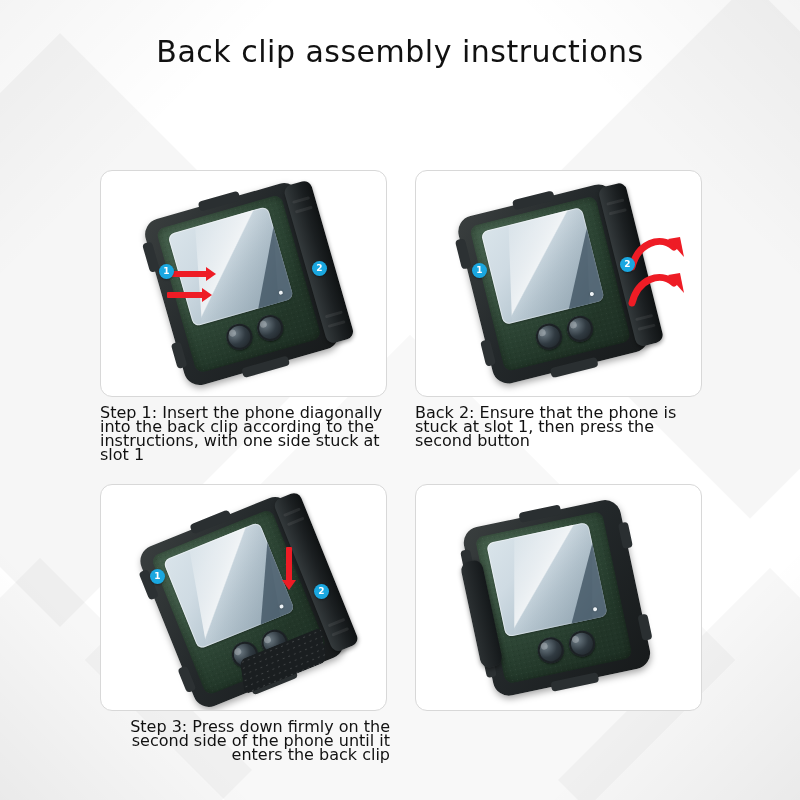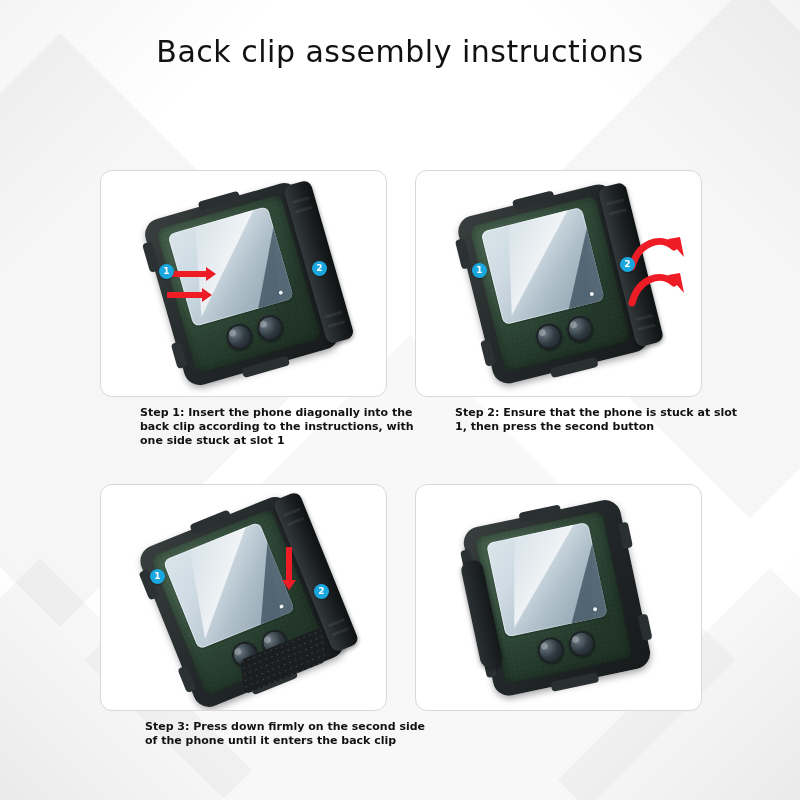--- a/index.html
+++ b/index.html
@@ -80,29 +80,28 @@
     position: relative;
     width: 285px;
     height: 225px;
     border: 1px solid #d8d8d8;
     border-radius: 12px;
     background: #ffffff;
     overflow: hidden;
   }
   .caption {
     margin-top: 9px;
-    font-size: 11px;
+    font-size: 16px;
     line-height: 14px;
     color: #111111;
     font-family: "DejaVu Sans", sans-serif;
-    font-weight: bold;
+    font-weight: normal;
     width: 285px;
-    margin-left: 40px;
-  }
-  .caption.indent { padding-left: 5px; }
+  }
+  .caption.indent { padding-left: 5px; text-align: right; }
 
   
   .device {
     position: absolute;
     left: 50%;
     top: 50%;
   }
   .dev-wrap {
     position: relative;
     width: 180px;
@@ -449,21 +448,21 @@
             <svg class="curve-arrow" style="left:212px; top:60px;" width="60" height="44" viewBox="0 0 60 44">
               <path d="M4 36 C 10 12, 32 4, 46 16" stroke="#ee1c25" stroke-width="7" fill="none" stroke-linecap="round"></path>
               <path d="M56 26 L 40 8 L 52 6 Z" fill="#ee1c25"></path>
             </svg>
             <svg class="curve-arrow" style="left:212px; top:96px;" width="60" height="44" viewBox="0 0 60 44">
               <path d="M4 36 C 10 12, 32 4, 46 16" stroke="#ee1c25" stroke-width="7" fill="none" stroke-linecap="round"></path>
               <path d="M56 26 L 40 8 L 52 6 Z" fill="#ee1c25"></path>
             </svg>
           </div>
         </div>
-        <div class="caption">Step 2: Ensure that the phone is stuck at slot 1, then press the second button</div>
+        <div class="caption">Back 2: Ensure that the phone is stuck at slot 1, then press the second button</div>
       </div>
 
       <div class="cell">
         <div class="panel">
           <div class="panel-inner">
             <div class="device" style="transform: translate(-50%,-48%) rotate(-22deg);">
               <div class="dev-wrap">
                 <div class="case">
                   <span class="case-nub nub-tr"></span>
                   <span class="case-nub nub-br"></span>

